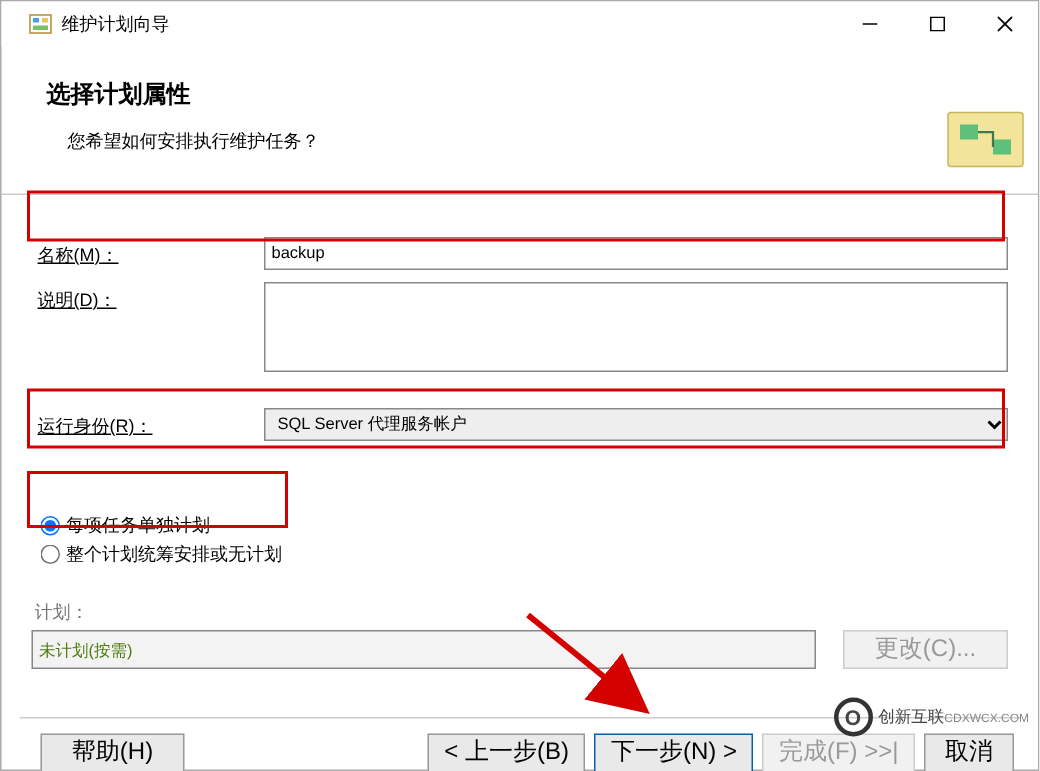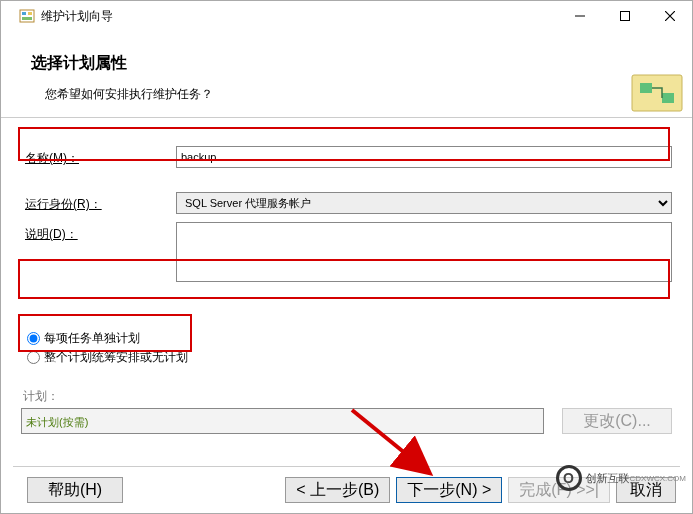--- a/index.html
+++ b/index.html
@@ -41,21 +41,21 @@
   }
   .header-area {
     padding: 10px 18px 14px 18px;
     border-bottom: 1px solid #ccc;
     position: relative;
   }
   .header-area h1 {
     margin: 12px; font-size: 16px; font-weight: bold;
   }
   .header-area .sub {
-    margin: 4px 0 0 26px;
+    margin: 4px 0 12px 26px;
   }
   .header-icon {
     position: absolute;
     right: 8px; top: 40px;
     width: 54px; height: 44px;
   }
   .body-area {
     padding: 28px 20px 10px 20px;
     position: relative;
     height: 348px;
@@ -185,30 +185,30 @@
     </div>
   </div>
 
   <div class="body-area">
 
     <div class="row">
       <div class="lbl">名称(M)：</div>
       <input class="input-text" type="text" value="backup" style="">
     </div>
 
+    <div class="row">
+      <div class="lbl">说明(D)：</div>
+      <textarea class="textarea" style=""></textarea>
+    </div>
+
     <div class="row" style="margin-top:24px;">
       <div class="lbl">运行身份(R)：</div>
       <select class="select">
         <option>SQL Server 代理服务帐户</option>
       </select>
-    </div>
-
-    <div class="row">
-      <div class="lbl">说明(D)：</div>
-      <textarea class="textarea" style=""></textarea>
     </div>
 
     <div class="radio-group">
       <label class="radio-row">
         <input type="radio" name="plantype" checked="" style="">
         <span>每项任务单独计划</span>
       </label>
       <label class="radio-row">
         <input type="radio" name="plantype" style="">
         <span>整个计划统筹安排或无计划</span>

